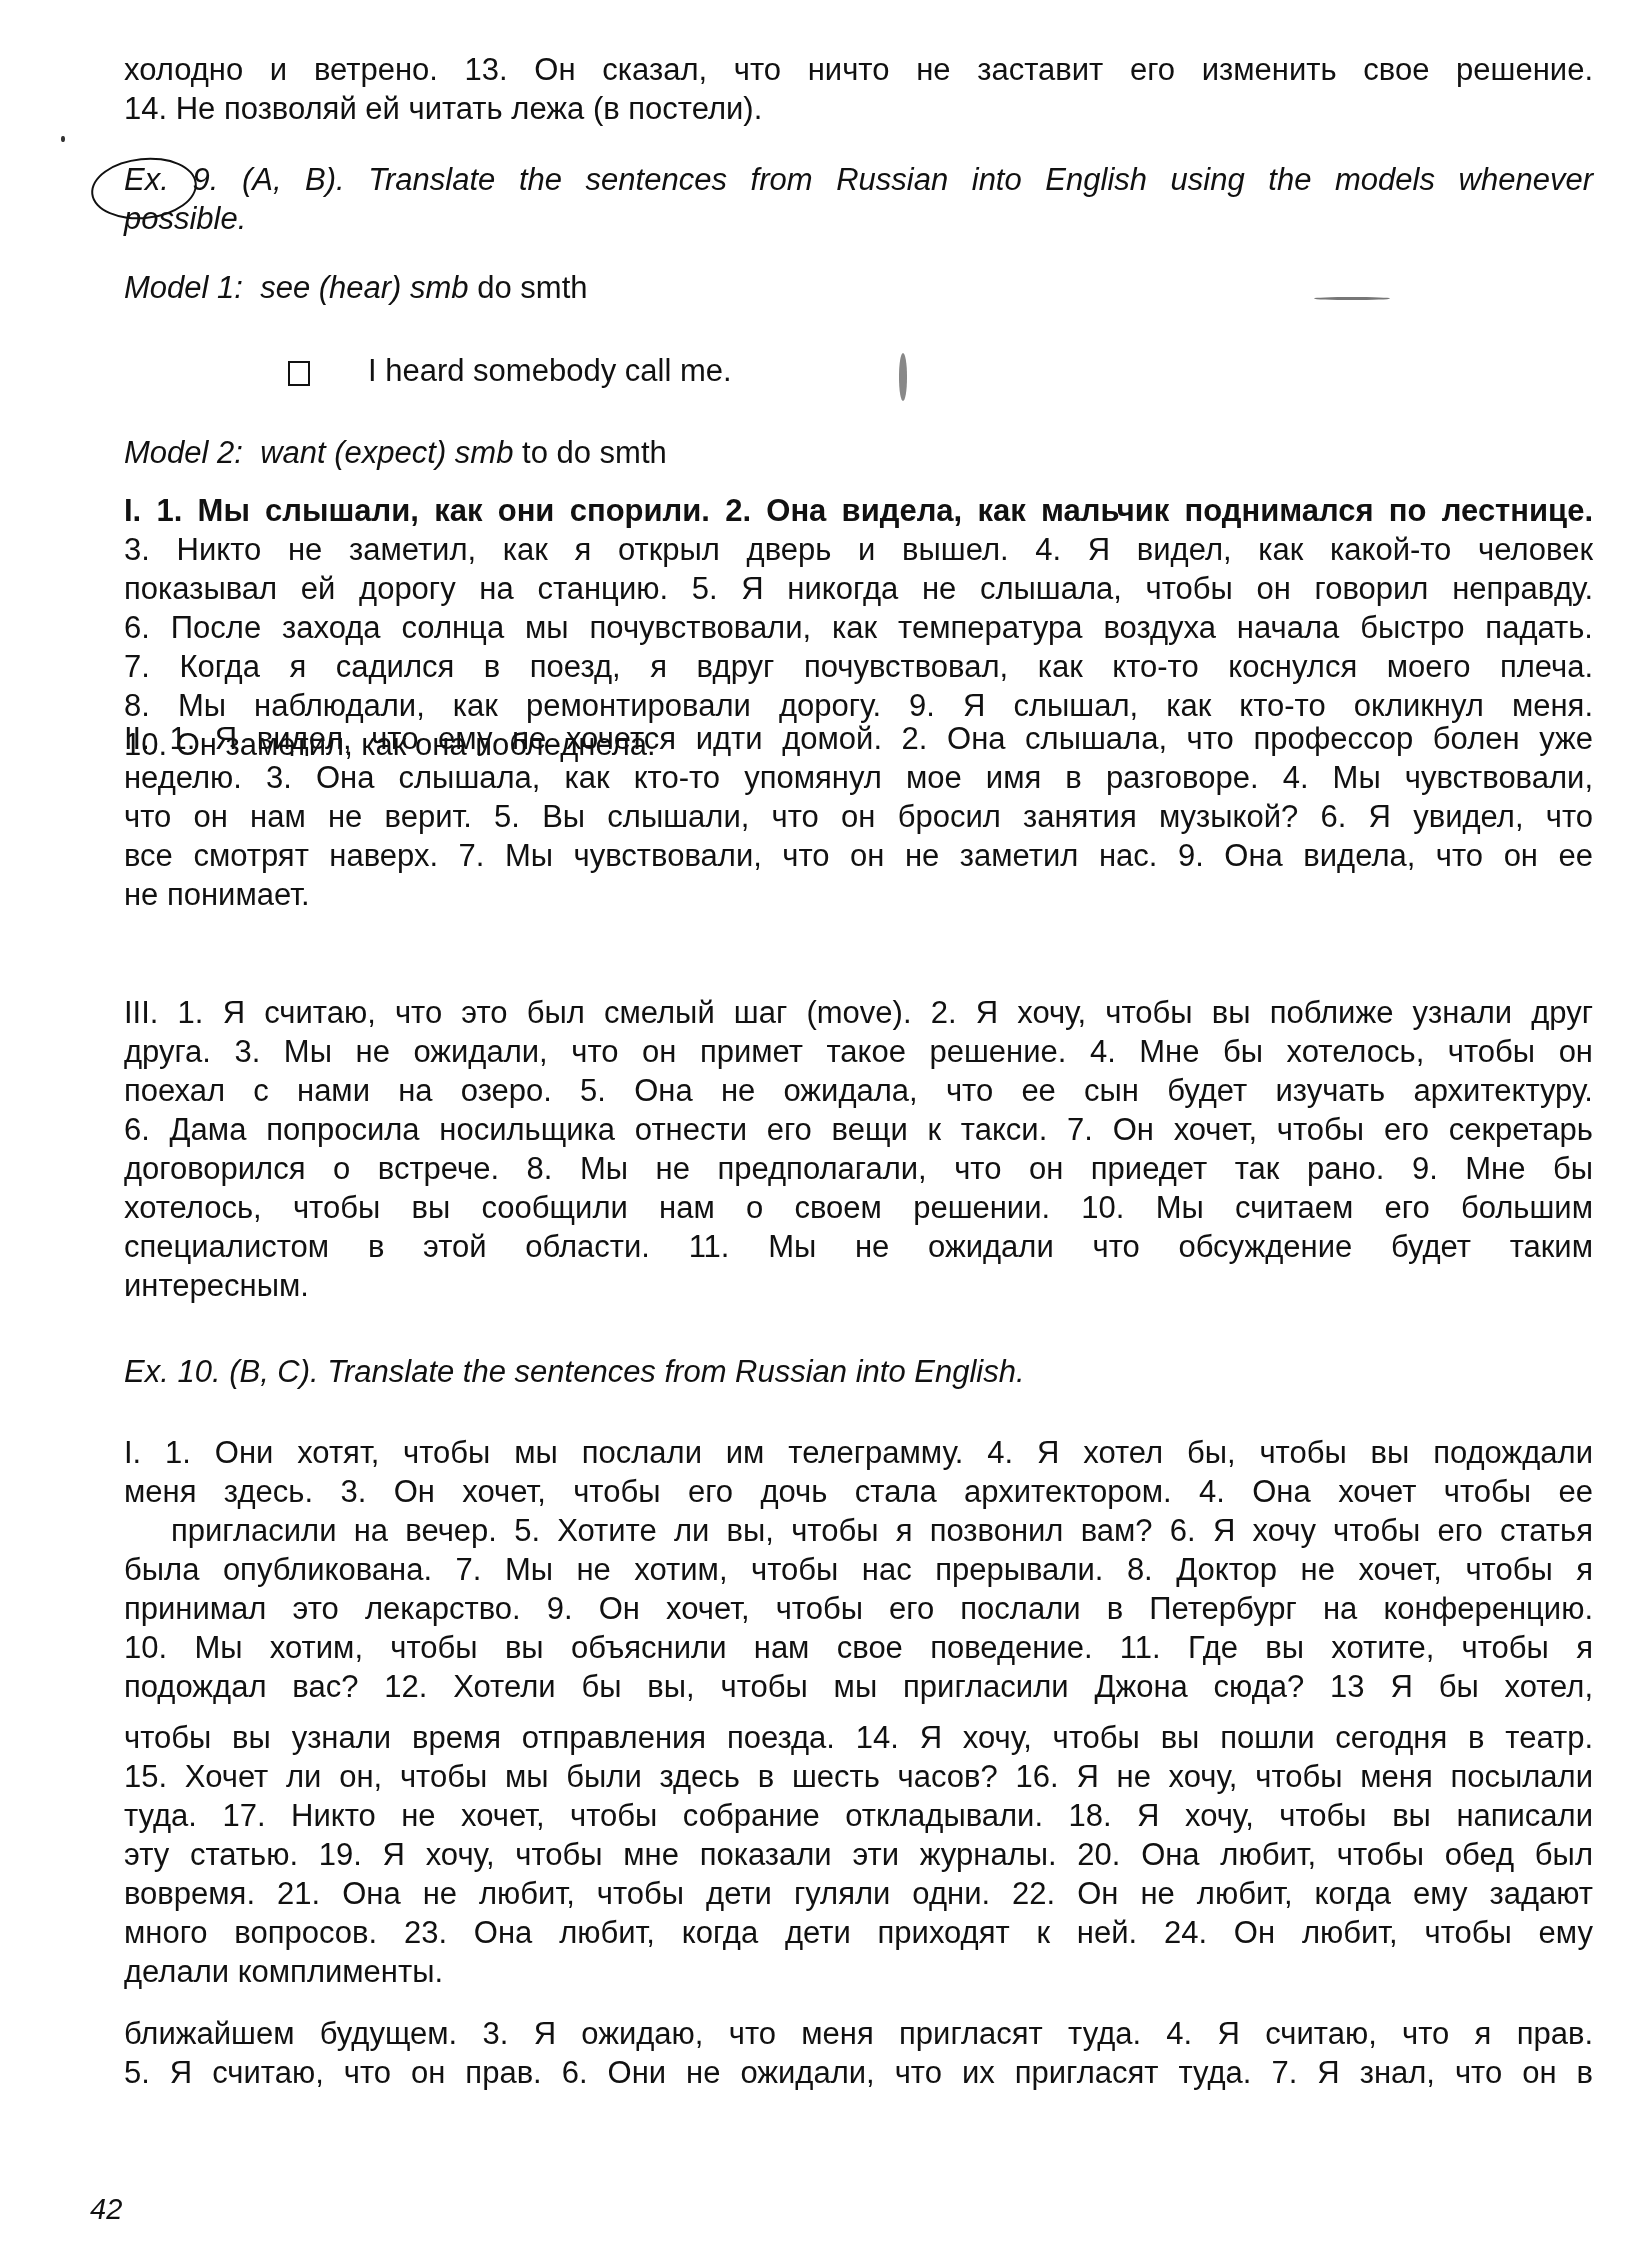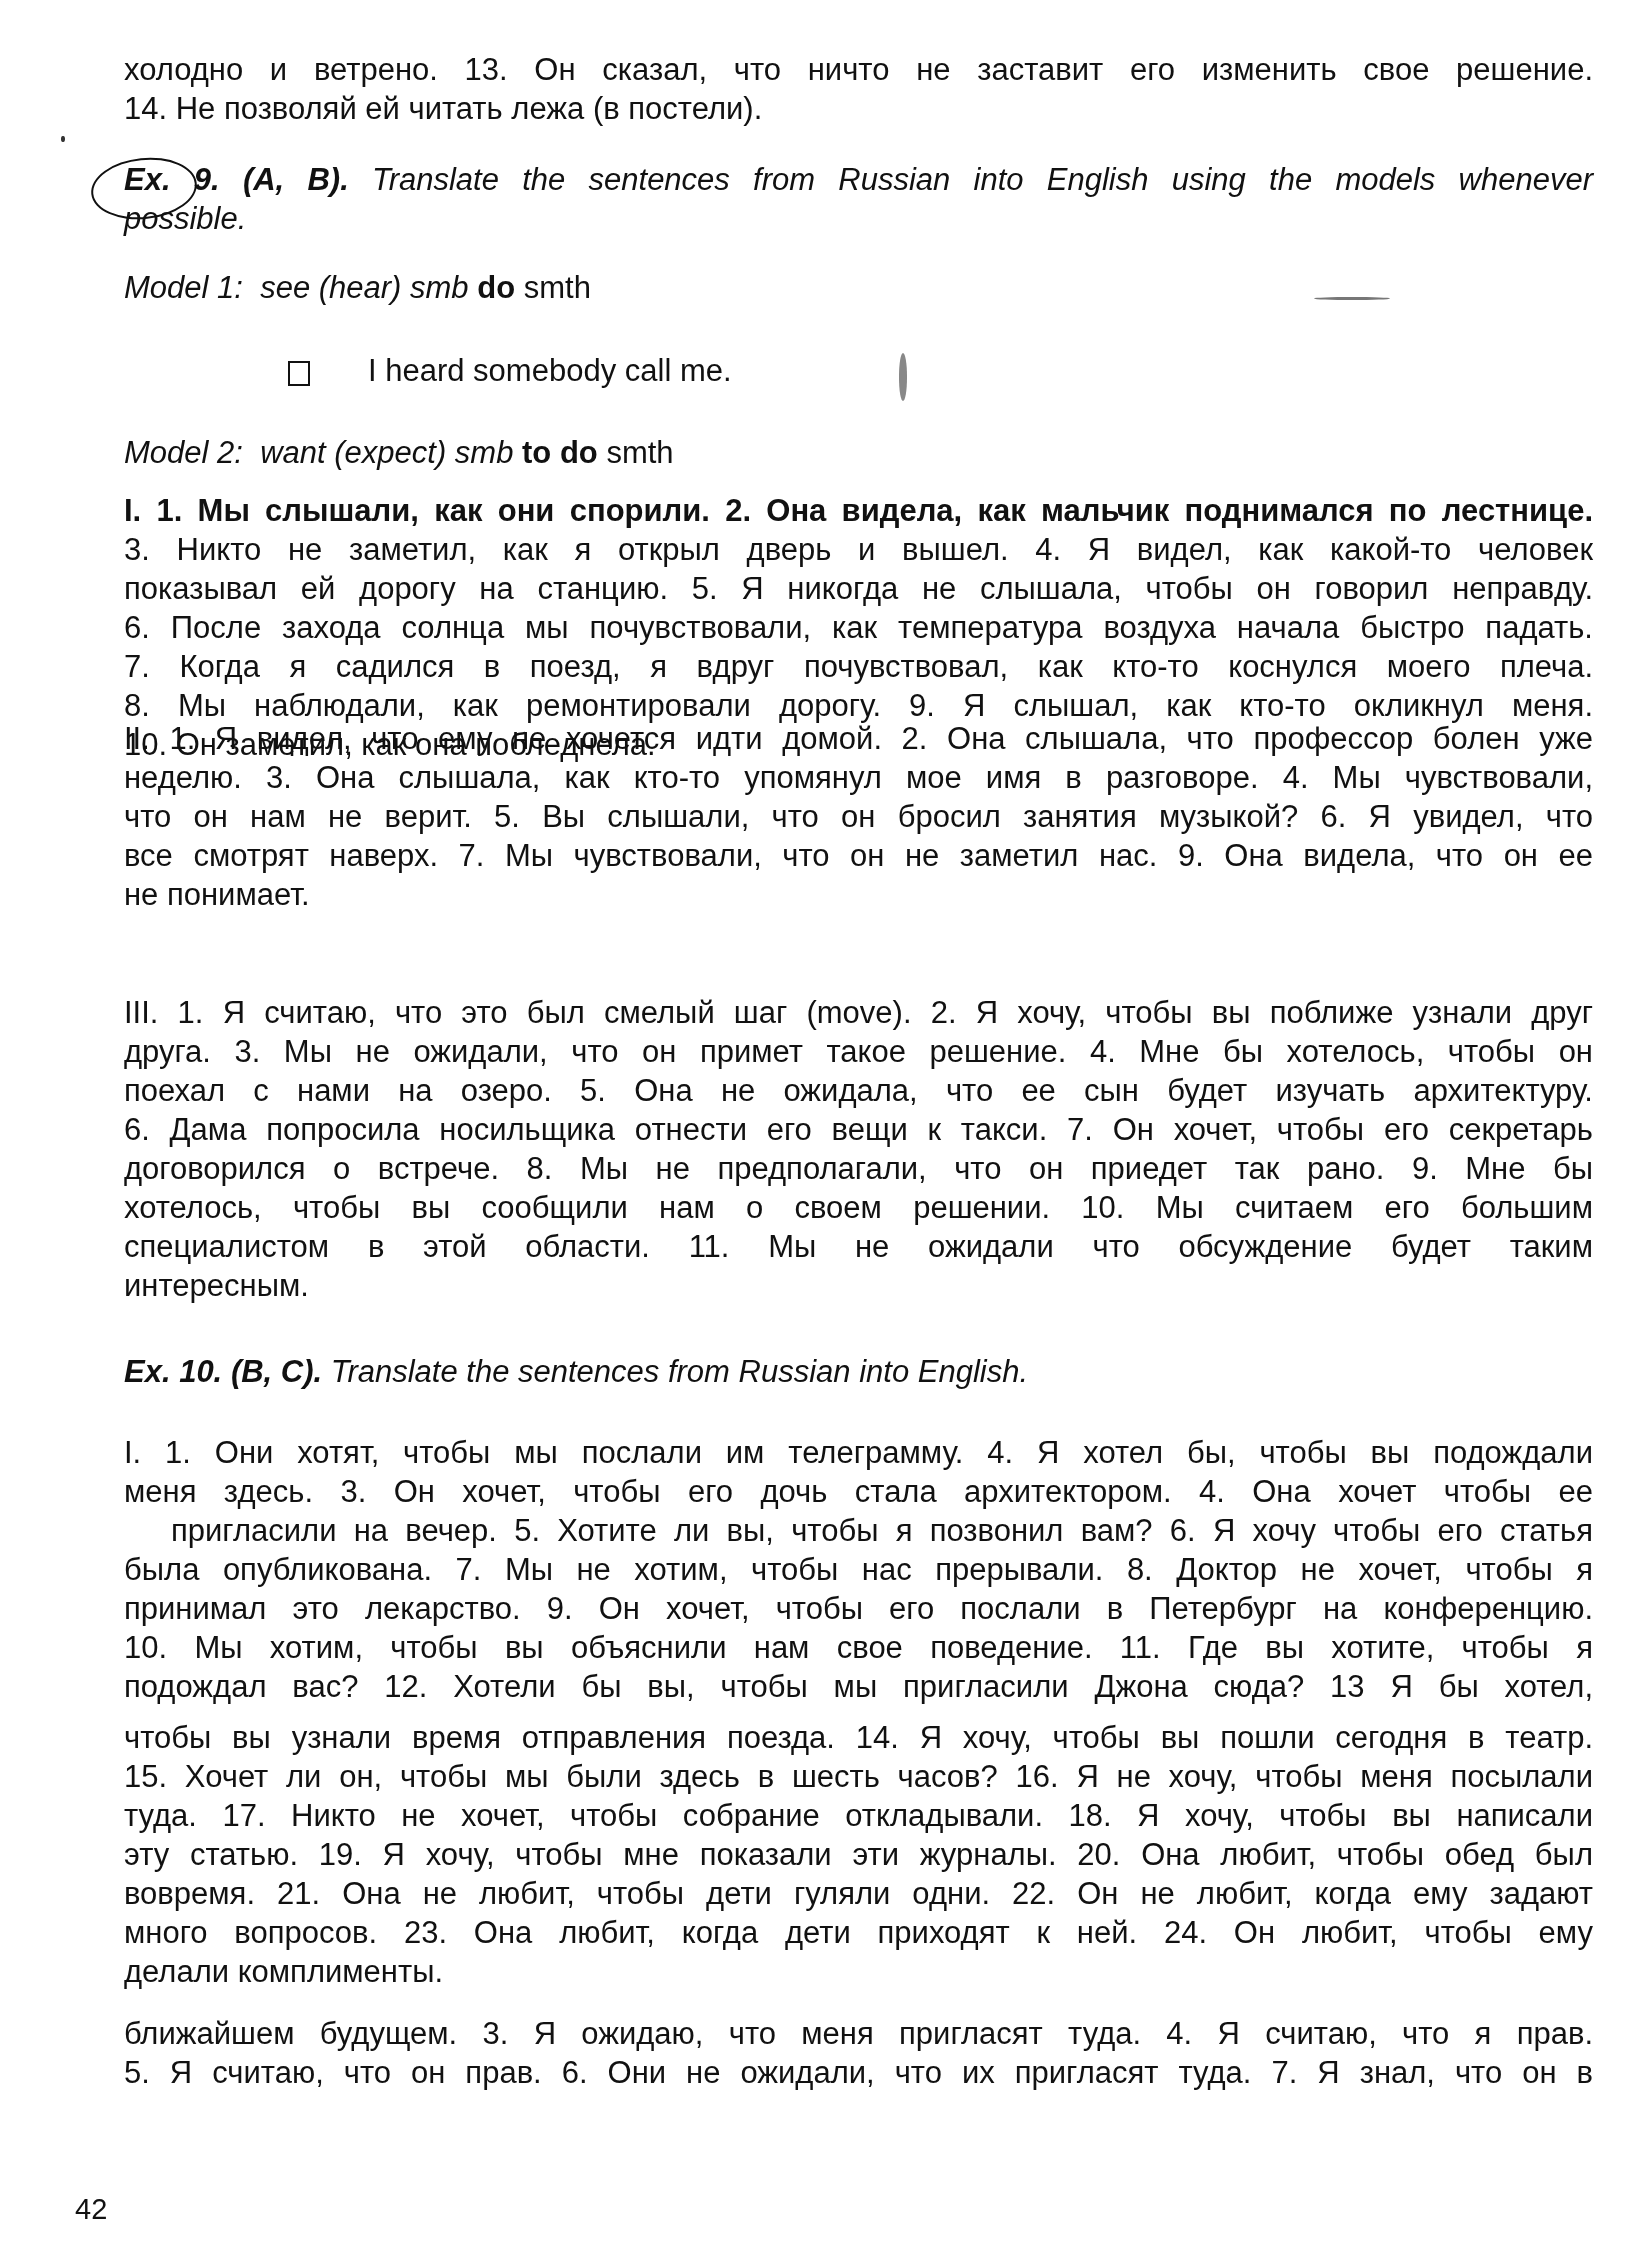--- a/index.html
+++ b/index.html
@@ -5,25 +5,25 @@
   html, body { margin:0; padding:0; background:#fff; }
   body { width:1633px; height:2261px; position:relative; overflow:hidden;
          font-family:"Liberation Sans", sans-serif; color:#111; }
   .line { position:absolute; left:124px; width:1469px; white-space:nowrap;
           font-size:31px; line-height:39px; transform-origin:left top; }
   .just { text-align:justify; text-align-last:justify; }
   .para { position:absolute; left:124px; width:1469px; font-size:31px; line-height:39px; }
   .para .ln { display:block; white-space:nowrap; text-align:justify; text-align-last:justify; height:39px; }
   .para .ln.last { text-align-last:left; }
   .it { font-style:italic; }
-  .b { font-weight:bold; }
+  .b { font-weight:normal; }
   .circle { position:absolute; left:91px; top:158px; width:102px; height:57px;
             border:2.8px solid #111; border-radius:50%; transform:rotate(-6deg); }
   .square { position:absolute; left:288px; top:361px; width:18px; height:21px; border:2.8px solid #111; }
-  .pagenum { position:absolute; left:75px; top:2193px; font-size:29px; }
+  .pagenum { position:absolute; left:90px; top:2193px; font-size:29px;font-style:italic; }
   .speck { position:absolute; background:#333; border-radius:50%; }
 </style>
 </head>
 <body>
 
 <div class="line just" style="top:50px">холодно и ветрено. 13. Он сказал, что ничто не заставит его изменить свое решение.</div>
 <div class="line" style="top:89px">14. Не позволяй ей читать лежа (в постели).</div>
 
 <div class="circle"></div>
 <div class="line just" style="top:160px;">

